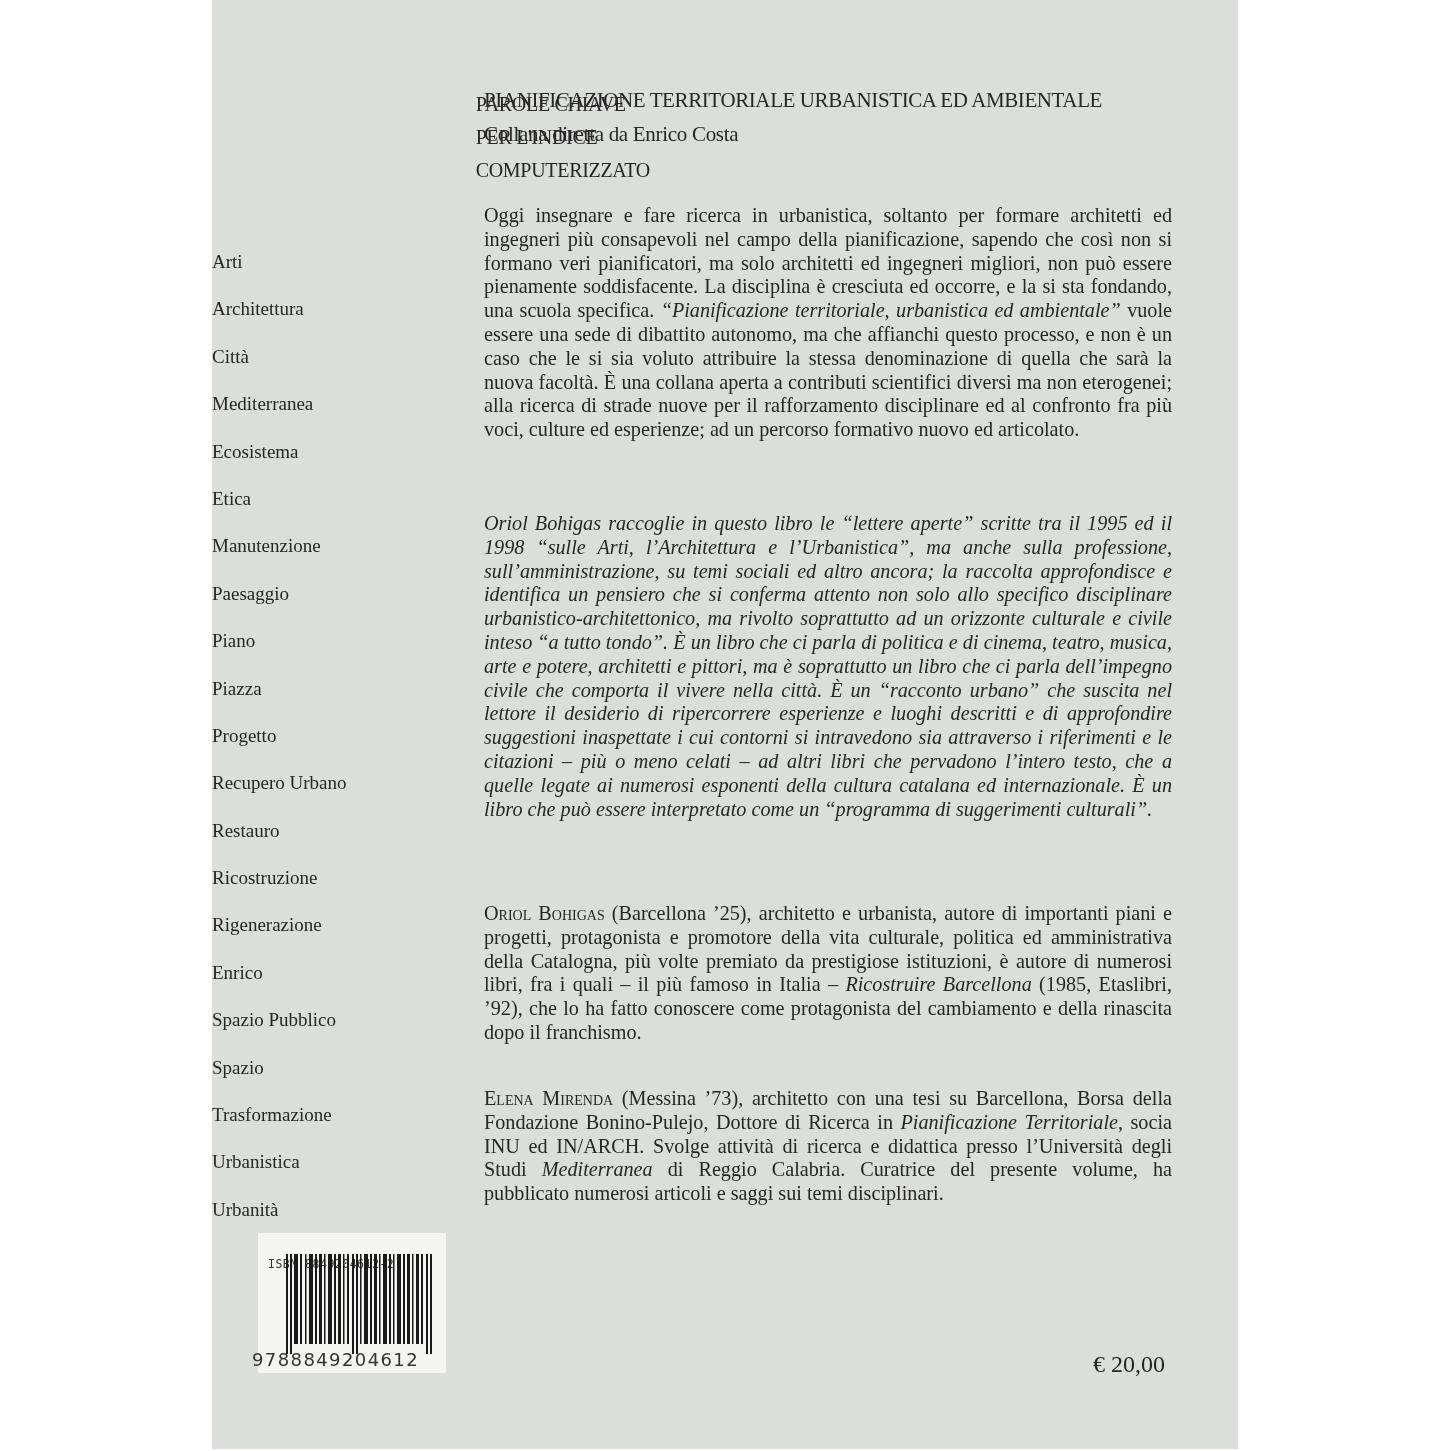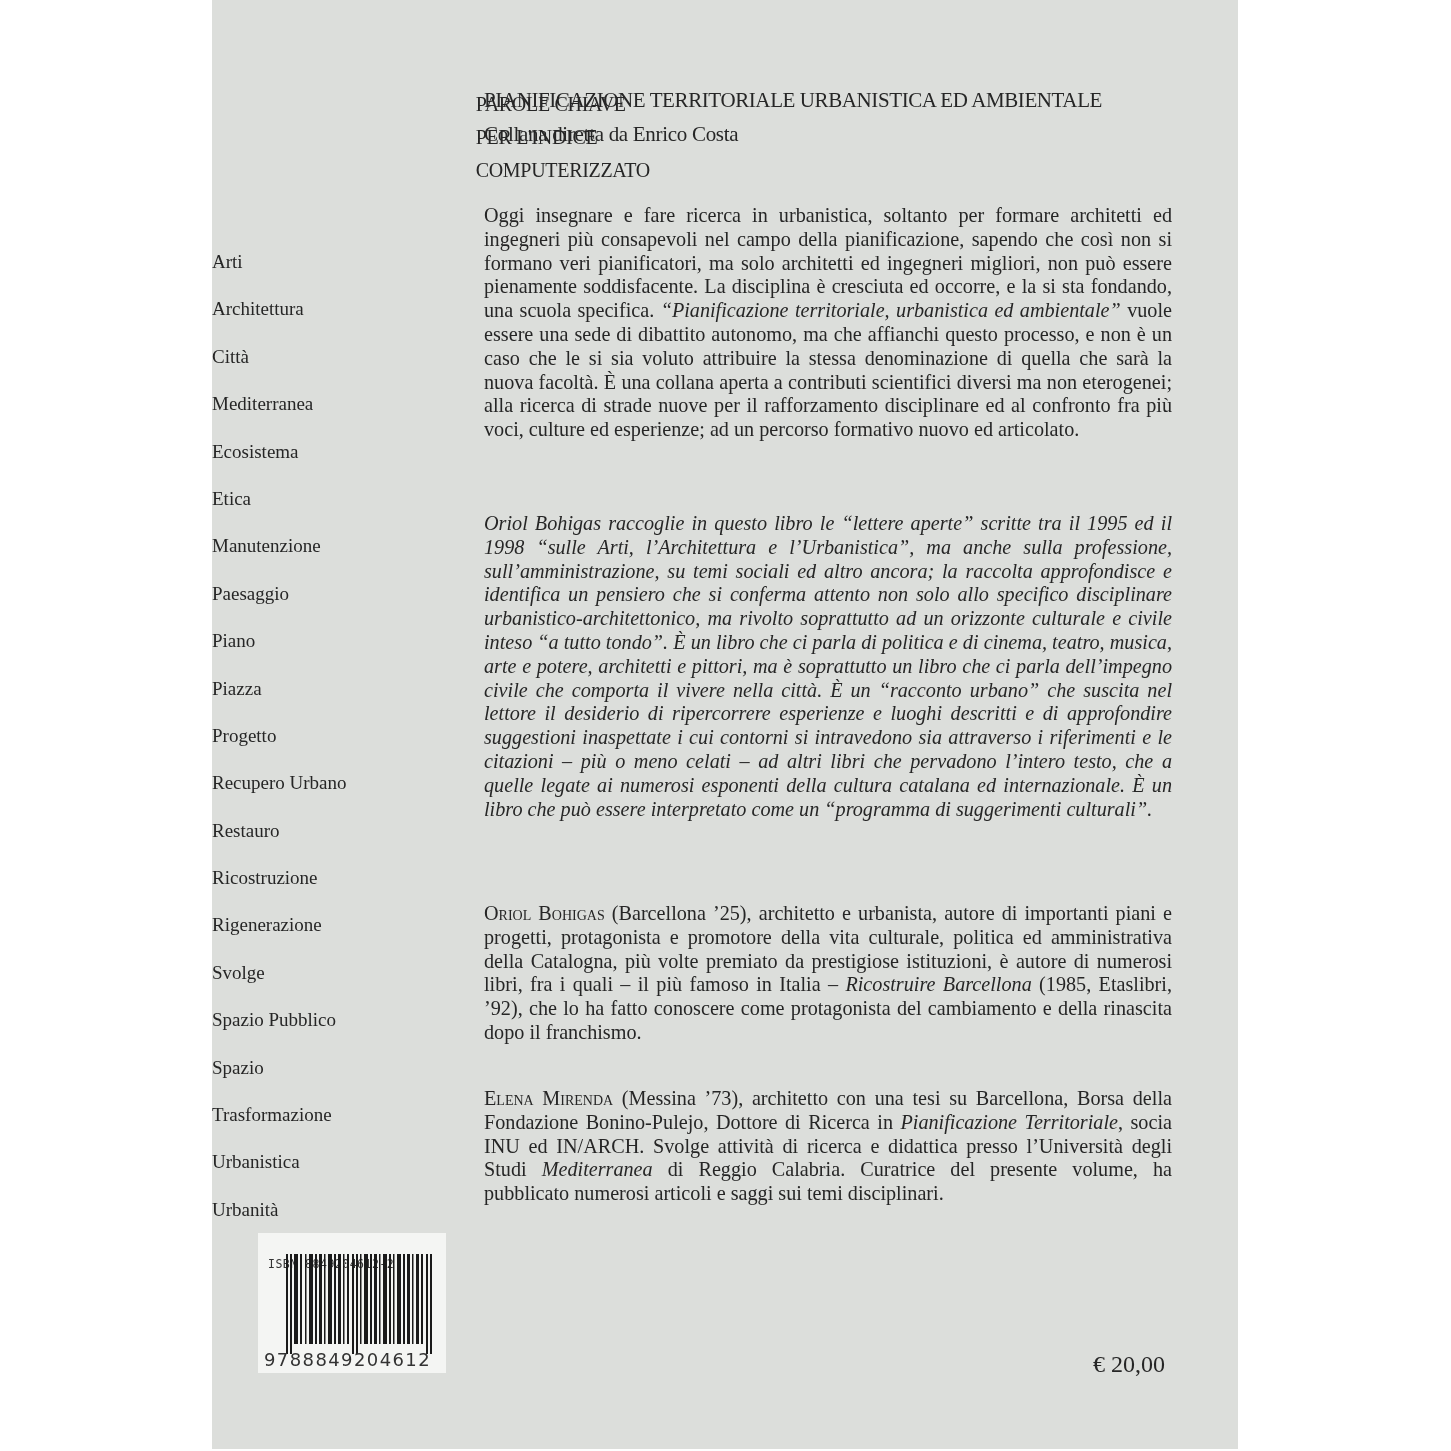--- a/index.html
+++ b/index.html
@@ -20,21 +20,21 @@
   .p1 { top:204px; }
   .p2 { top:512px; font-style:italic; }
   .p3 { top:902px; }
   .p4 { top:1087px; }
   .sc { font-variant:small-caps; }
   .it { font-style:italic; }
   .isbn-box { position:absolute; left:258px; top:1233px; width:188px; height:140px; background:#f4f5f3; }
   .isbn-text { position:absolute; left:268px; top:1237px; font-family:"DejaVu Sans Mono",monospace;
                font-size:11.5px; letter-spacing:0.5px; color:#333; white-space:nowrap;margin-top:20px; }
   .barcode { position:absolute; left:286px; top:1254px; width:148px; height:100px; }
-  .barcode-num { position:absolute; left:264px; top:1349px; font-family:"DejaVu Sans",sans-serif;
+  .barcode-num { position:absolute; left:252px; top:1349px; font-family:"DejaVu Sans",sans-serif;
                  font-size:18px; letter-spacing:1.4px; color:#333; white-space:nowrap; }
   .price { position:absolute; left:1093px; top:1351px; font-size:24px; white-space:nowrap; }
 </style>
 </head>
 <body>
 
 <div class="cover"></div>
 
 <div class="kw-head">
   <div>PAROLE CHIAVE</div>
@@ -51,21 +51,21 @@
   <div>Etica</div>
   <div>Manutenzione</div>
   <div>Paesaggio</div>
   <div>Piano</div>
   <div>Piazza</div>
   <div>Progetto</div>
   <div>Recupero Urbano</div>
   <div>Restauro</div>
   <div>Ricostruzione</div>
   <div>Rigenerazione</div>
-  <div>Svolge</div>
+  <div>Enrico</div>
   <div>Spazio Pubblico</div>
   <div>Spazio</div>
   <div>Trasformazione</div>
   <div>Urbanistica</div>
   <div>Urbanità</div>
 </div>
 
 <div class="series-title">PIANIFICAZIONE TERRITORIALE URBANISTICA ED AMBIENTALE</div>
 <div class="series-sub">Collana diretta da Enrico Costa</div>
 

